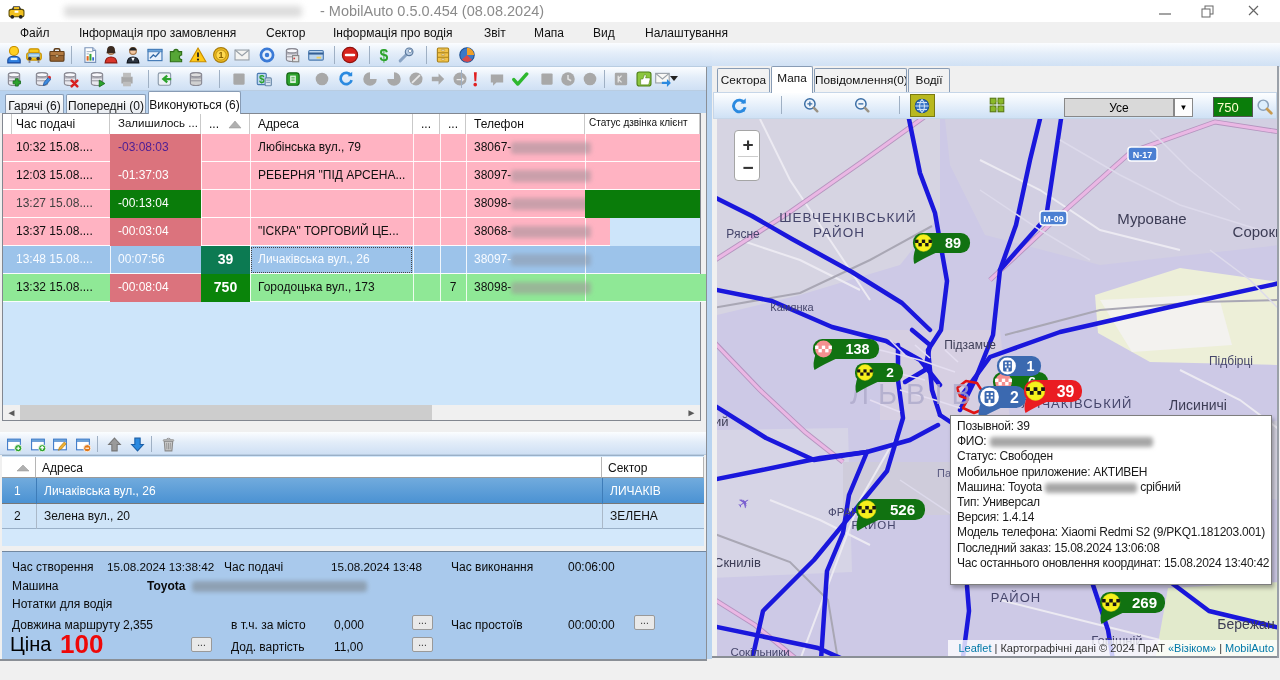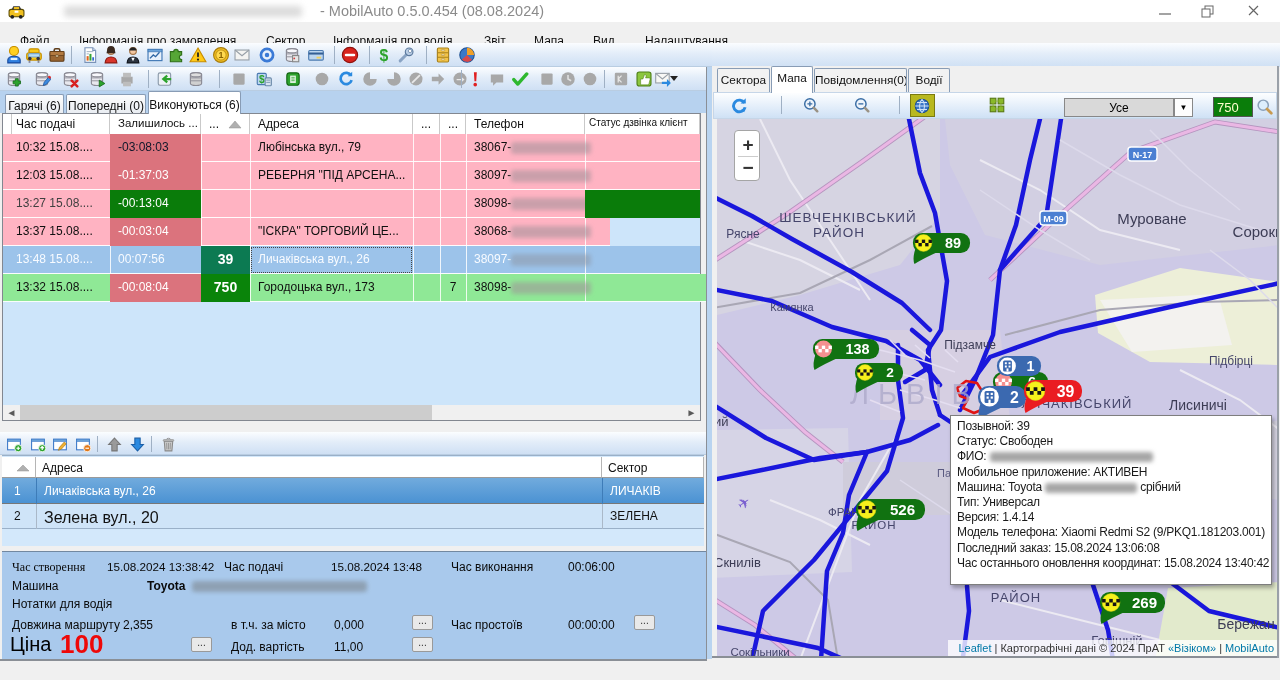--- a/index.html
+++ b/index.html
@@ -1,21 +1,21 @@
 <!DOCTYPE html>
 <html><head><meta charset="utf-8"><style>
 *{margin:0;padding:0;box-sizing:border-box;}
 html,body{width:1280px;height:680px;overflow:hidden;font-family:"Liberation Sans",sans-serif;background:#f0f0f0;}
 .abs{position:absolute;}
 #win{position:absolute;left:0;top:0;width:1280px;height:680px;background:#f0f0f0;}
 #titlebar{position:absolute;left:0;top:0;width:1280px;height:22px;background:#ffffff;}
 #title-text{position:absolute;left:320px;top:3px;font-size:14.5px;color:#8b8b8b;}
 #blurname{position:absolute;left:64px;top:6px;width:238px;height:11px;background:#c4c4c4;border-radius:3px;filter:blur(3px);opacity:.6;}
 #menubar{position:absolute;left:0;top:22px;width:1280px;height:21px;background:#f0f0f0;}
-.mi{position:absolute;top:4px;font-size:12px;color:#101010;margin-top:8px;}
+.mi{position:absolute;top:4px;font-size:12px;color:#101010;}
 .tb{position:absolute;background:linear-gradient(#fbfdff,#e3edf9 45%,#cfe0f4);}
 .sep{position:absolute;width:1px;background:#9fb0c4;}
 .ic{position:absolute;width:18px;height:18px;}
 .ic svg{width:100%;height:100%;display:block;}
 .tabstrip-l{position:absolute;left:0;top:91px;width:706px;height:22px;background:#b7d2ef;}
 .tab{position:absolute;font-size:12px;white-space:nowrap;overflow:hidden;color:#111;text-align:center;border:1px solid #889cb5;border-bottom:none;background:linear-gradient(#fdfdfd,#e9edf2);border-radius:2px 2px 0 0;padding-top:4px;}
 .tab.act{background:#ffffff;z-index:3;}
 #tbl1{position:absolute;left:2px;top:113px;width:699px;height:308px;border:1px solid #828790;background:#cde5fa;}
 .hcell{position:absolute;top:0;height:20px;background:#ffffff;border-right:1px solid #c9c9c9;font-size:12px;color:#101010;padding:3px 0 0 8px;white-space:nowrap;overflow:hidden;}
 .cell{position:absolute;font-size:12px;white-space:nowrap;overflow:hidden;padding:6px 0 0 8px;height:28px;}
@@ -407,21 +407,21 @@
       </svg>
 <div class="abs" style="left:0;top:20px;width:697px;height:28px;background:#ffb3c2;border-bottom:1px solid rgba(255,255,255,.95)">
 <div class="abs" style="left:107px;top:0;width:1px;height:28px;background:rgba(255,255,255,.85)"></div>
 <div class="abs" style="left:198px;top:0;width:1px;height:28px;background:rgba(255,255,255,.85)"></div>
 <div class="abs" style="left:247px;top:0;width:1px;height:28px;background:rgba(255,255,255,.85)"></div>
 <div class="abs" style="left:410px;top:0;width:1px;height:28px;background:rgba(255,255,255,.85)"></div>
 <div class="abs" style="left:437px;top:0;width:1px;height:28px;background:rgba(255,255,255,.85)"></div>
 <div class="abs" style="left:463px;top:0;width:1px;height:28px;background:rgba(255,255,255,.85)"></div>
 <div class="abs" style="left:582px;top:0;width:1px;height:28px;background:rgba(255,255,255,.85)"></div>
 <div class="cell" style="left:5px;width:102px;color:#101010">10:32 15.08....</div>
-<div class="cell" style="left:107px;width:91px;background:#db737d;color:#0f172a">-03:08:03</div>
+<div class="cell" style="left:107px;width:91px;background:#db737d;color:#4c1d95">-03:08:03</div>
 <div class="cell" style="left:247px;width:163px;color:#101010;">Любінська вул., 79</div>
 <div class="cell" style="left:463px;width:119px;color:#101010">38067-</div>
 <div class="blurbox" style="left:508px;top:8px;width:80px;height:12px;background:#a09098;opacity:.55"></div>
 </div>
 <div class="abs" style="left:0;top:48px;width:697px;height:28px;background:#ffb3c2;border-bottom:1px solid rgba(255,255,255,.95)">
 <div class="abs" style="left:107px;top:0;width:1px;height:28px;background:rgba(255,255,255,.85)"></div>
 <div class="abs" style="left:198px;top:0;width:1px;height:28px;background:rgba(255,255,255,.85)"></div>
 <div class="abs" style="left:247px;top:0;width:1px;height:28px;background:rgba(255,255,255,.85)"></div>
 <div class="abs" style="left:410px;top:0;width:1px;height:28px;background:rgba(255,255,255,.85)"></div>
 <div class="abs" style="left:437px;top:0;width:1px;height:28px;background:rgba(255,255,255,.85)"></div>
@@ -558,28 +558,28 @@
 <div class="h2cell" style="left:600px;width:102px">Сектор</div>
 <div class="abs" style="left:0;top:22px;width:702px;height:26px;background:linear-gradient(#71abdd,#4b92d3);color:#fff;border-bottom:1px solid #777">
 <div class="abs" style="left:12px;top:6px;font-size:12px">1</div>
         <div class="abs" style="left:42px;top:6px;font-size:12px">Личаківська вул., 26</div>
         <div class="abs" style="left:608px;top:6px;font-size:12px">ЛИЧАКІВ</div>
 <div class="abs" style="left:34px;top:0;width:1px;height:26px;background:#3e7cb8"></div>
         <div class="abs" style="left:600px;top:0;width:1px;height:26px;background:#3e7cb8"></div>
       </div>
 <div class="abs" style="left:0;top:48px;width:702px;height:25px;background:#cfe4f8;color:#111;border-bottom:1px solid #9ab0c8">
 <div class="abs" style="left:12px;top:5px;font-size:12px">2</div>
-        <div class="abs" style="left:42px;top:5px;font-size:16px">Зелена вул., 20</div>
+        <div class="abs" style="left:42px;top:5px;font-size:12px">Зелена вул., 20</div>
         <div class="abs" style="left:608px;top:5px;font-size:12px">ЗЕЛЕНА</div>
 <div class="abs" style="left:34px;top:0;width:1px;height:25px;background:#aab8c8"></div>
         <div class="abs" style="left:600px;top:0;width:1px;height:25px;background:#aab8c8"></div>
       </div>
 </div>
 <div id="details">
-<div class="dl" style="left:10px;top:8px;font-family:Liberation Serif, serif;">Час створення</div>
+<div class="dl" style="left:10px;top:8px;">Час створення</div>
 <div class="dl" style="left:105px;top:8px;font-size:11.7px">15.08.2024 13:38:42</div>
 <div class="dl" style="left:222px;top:8px;">Час подачі</div>
 <div class="dl" style="left:329px;top:8px;font-size:11.7px">15.08.2024 13:48</div>
 <div class="dl" style="left:449px;top:8px;">Час виконання</div>
 <div class="dl" style="left:566px;top:8px;">00:06:00</div>
 <div class="dl" style="left:10px;top:27px;">Машина</div>
 <div class="dl" style="left:145px;top:27px;font-weight:bold">Toyota</div>
 <div class="blurbox" style="left:190px;top:29px;width:175px;height:11px;background:#8a9aaa;opacity:.85"></div>
 <div class="dl" style="left:10px;top:45px;">Нотатки для водія</div>
 <div class="dl" style="left:10px;top:66px;">Довжина маршруту</div>
@@ -842,22 +842,22 @@
         </g>
       </svg>
 </div>
 <div id="zoomctl">
       <div class="zl" style="top:3px">+</div>
       <div style="position:absolute;left:3px;top:25px;width:20px;height:1px;background:#ccc"></div>
       <div class="zl" style="top:26px">−</div>
     </div>
 <div id="tooltip">
       <div>Позывной: 39</div>
+      <div>ФИО: <span class="tblur" style="width:163px"></span></div>
       <div>Статус: Свободен</div>
-      <div>ФИО: <span class="tblur" style="width:163px"></span></div>
       <div>Мобильное приложение: АКТИВЕН</div>
       <div>Машина: Toyota <span class="tblur" style="width:92px"></span> срібний</div>
       <div>Тип: Универсал</div>
       <div>Версия: 1.4.14</div>
       <div>Модель телефона: Xiaomi Redmi S2 (9/PKQ1.181203.001)</div>
       <div>Последний заказ: 15.08.2024 13:06:08</div>
       <div>Час останнього оновлення координат: 15.08.2024 13:40:42</div>
     </div>
 <div id="attrib"><a>Leaflet</a> | Картографічні дані © 2024 ПрАТ <a>«Візіком»</a> | <a>MobilAuto</a></div>
 <div class="abs" style="left:712px;top:656px;width:566px;height:2px;background:#8a8f96"></div>

